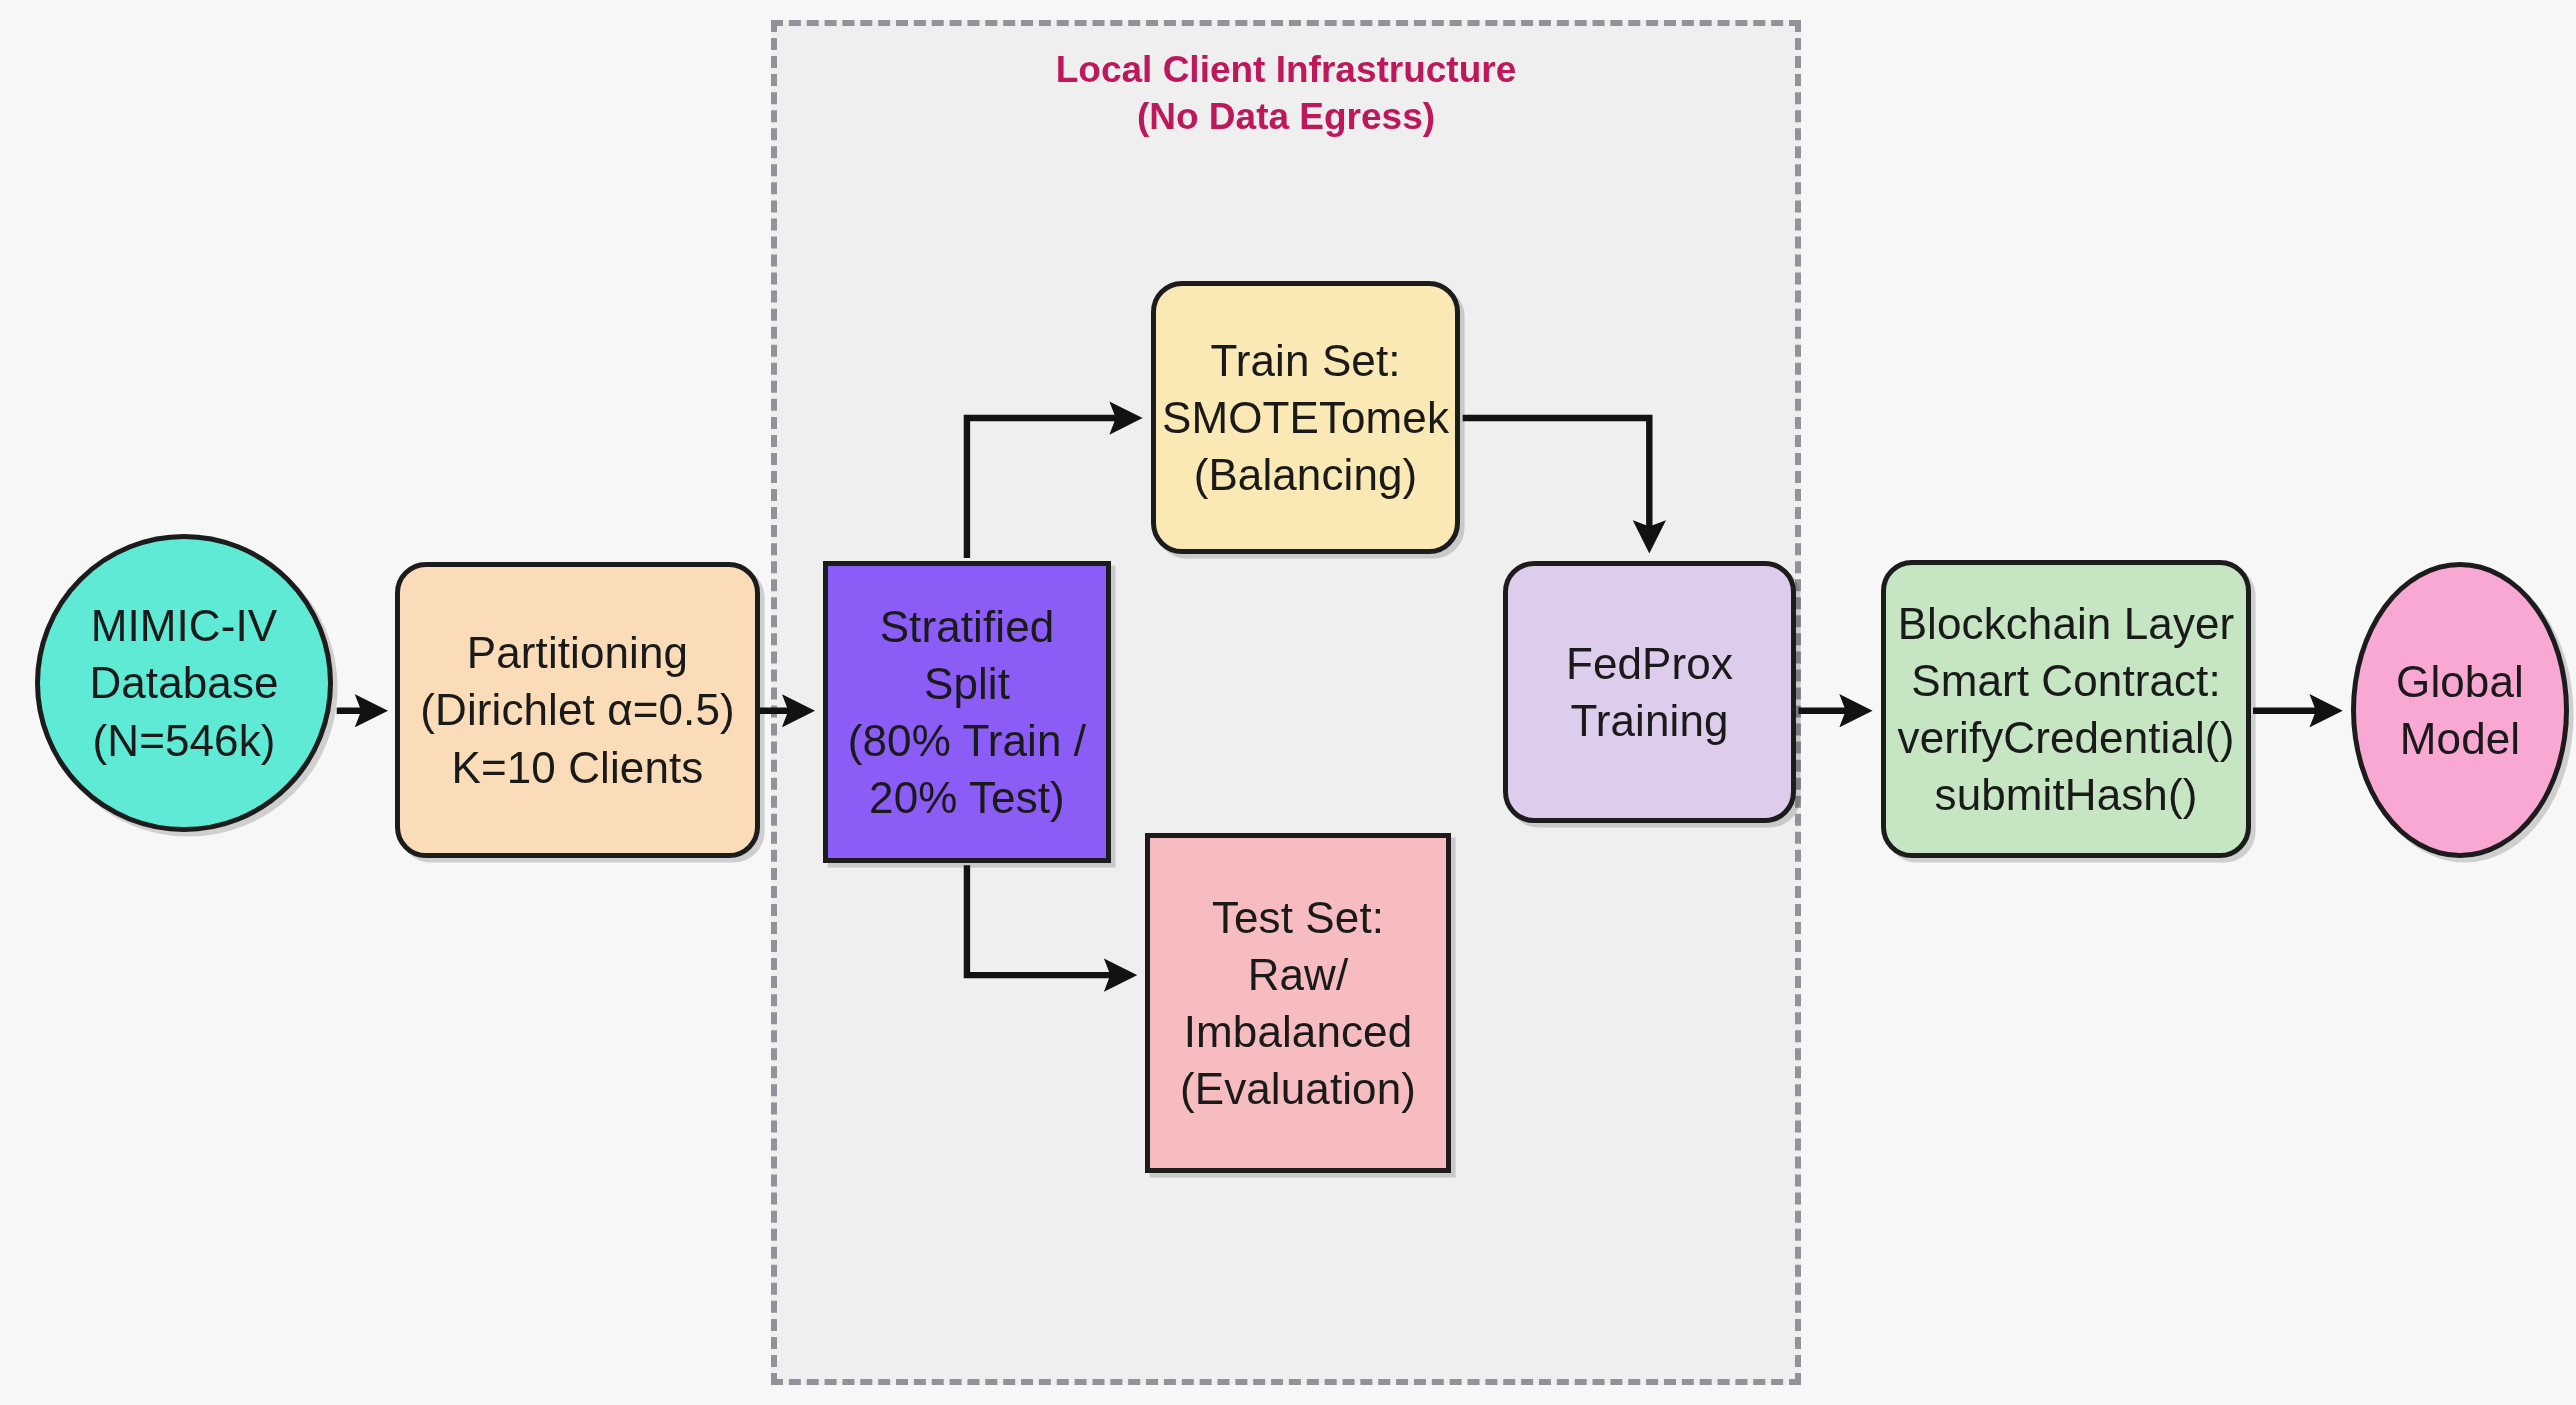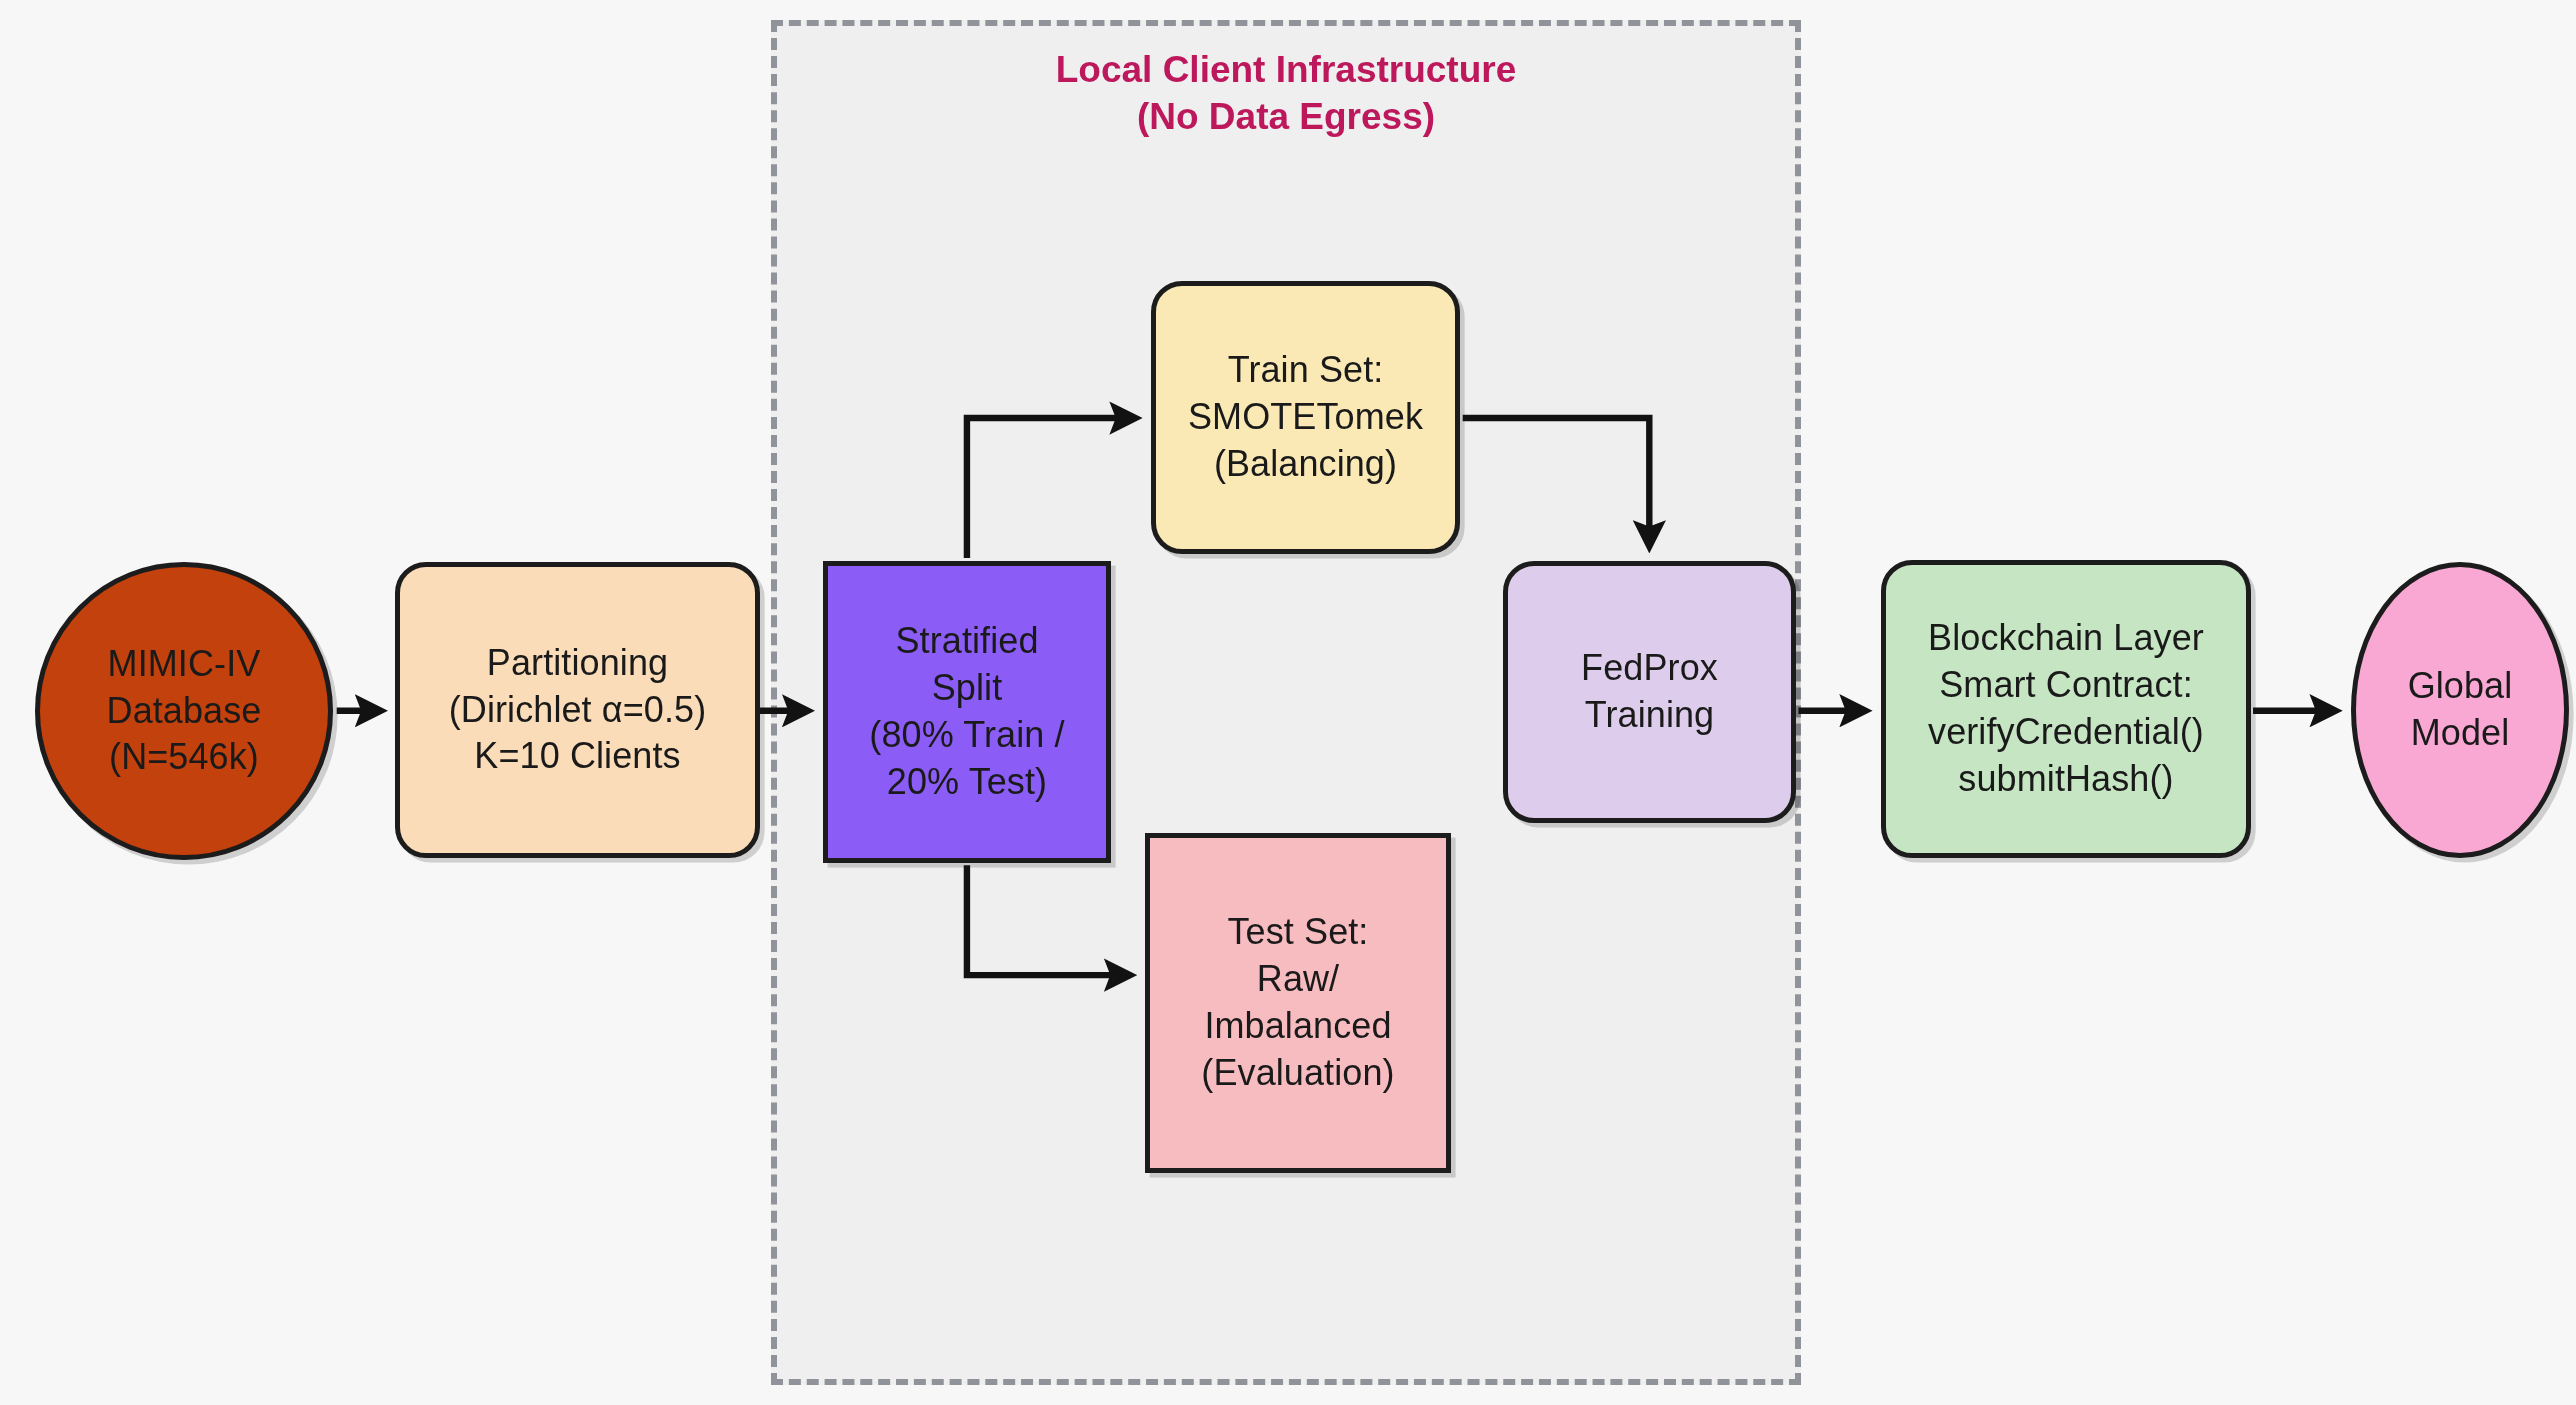--- a/index.html
+++ b/index.html
@@ -42,21 +42,21 @@
     position: absolute;
     box-sizing: border-box;
     display: flex;
     align-items: center;
     justify-content: center;
     text-align: center;
     color: #1a1a1a;
     line-height: 1.30;
     white-space: pre-line;
     border: 5.5px solid #1c1c1c;
-    font-size: 36px;
+    font-size: 44px;
     letter-spacing: 0.1px;
   }
   .node.circle { border-radius: 50%; }
   .node.round  { border-radius: 31px; }
   .node.rect   { border-radius: 0; }
   .shadowed { box-shadow: 4.6px 4.6px 0 rgba(30,30,30,0.18); }
 </style>
 </head>
 <body>
 
@@ -77,21 +77,21 @@
         <path d="M 809 777 L 882 777" fill="none" stroke="#121212" stroke-width="7" stroke-linecap="butt" stroke-linejoin="miter" marker-end="url(#arrowhead)"></path>
         <path d="M 1057 610 L 1057 457 L 1240 457" fill="none" stroke="#121212" stroke-width="7" stroke-linecap="butt" stroke-linejoin="miter" marker-end="url(#arrowhead)"></path>
         <path d="M 1057 946 L 1057 1066 L 1234 1066" fill="none" stroke="#121212" stroke-width="7" stroke-linecap="butt" stroke-linejoin="miter" marker-end="url(#arrowhead)"></path>
         <path d="M 1599 457 L 1803 457 L 1803 596" fill="none" stroke="#121212" stroke-width="7" stroke-linecap="butt" stroke-linejoin="miter" marker-end="url(#arrowhead)"></path>
         <path d="M 1966 777 L 2038 777" fill="none" stroke="#121212" stroke-width="7" stroke-linecap="butt" stroke-linejoin="miter" marker-end="url(#arrowhead)"></path>
         <path d="M 2463 777 L 2552 777" fill="none" stroke="#121212" stroke-width="7" stroke-linecap="butt" stroke-linejoin="miter" marker-end="url(#arrowhead)"></path>
       </g>
   </svg>
 
   <div id="node-layer">
-      <div class="node circle shadowed" style="left: 35px; top: 562px; width: 298px; height: 298px; background: #c2410c; border-color: rgb(28, 28, 28);"><span>MIMIC-IV
+      <div class="node circle shadowed" style="left: 35px; top: 534px; width: 298px; height: 298px; background: #5eead4; border-color: rgb(28, 28, 28);"><span>MIMIC-IV
 Database
 (N=546k)</span></div>
       <div class="node round shadowed" style="left: 395px; top: 562px; width: 365px; height: 296px; background: rgb(250, 220, 184); border-color: rgb(28, 28, 28);"><span>Partitioning
 (Dirichlet α=0.5)
 K=10 Clients</span></div>
       <div class="node rect shadowed" style="left: 823px; top: 561px; width: 288px; height: 302px; background: #8b5cf6; border-color: rgb(28, 28, 28);"><span>Stratified
 Split
 (80% Train /
 20% Test)</span></div>
       <div class="node round shadowed" style="left: 1151px; top: 281px; width: 309px; height: 273px; background: rgb(250, 233, 181); border-color: rgb(28, 28, 28);"><span>Train Set:

